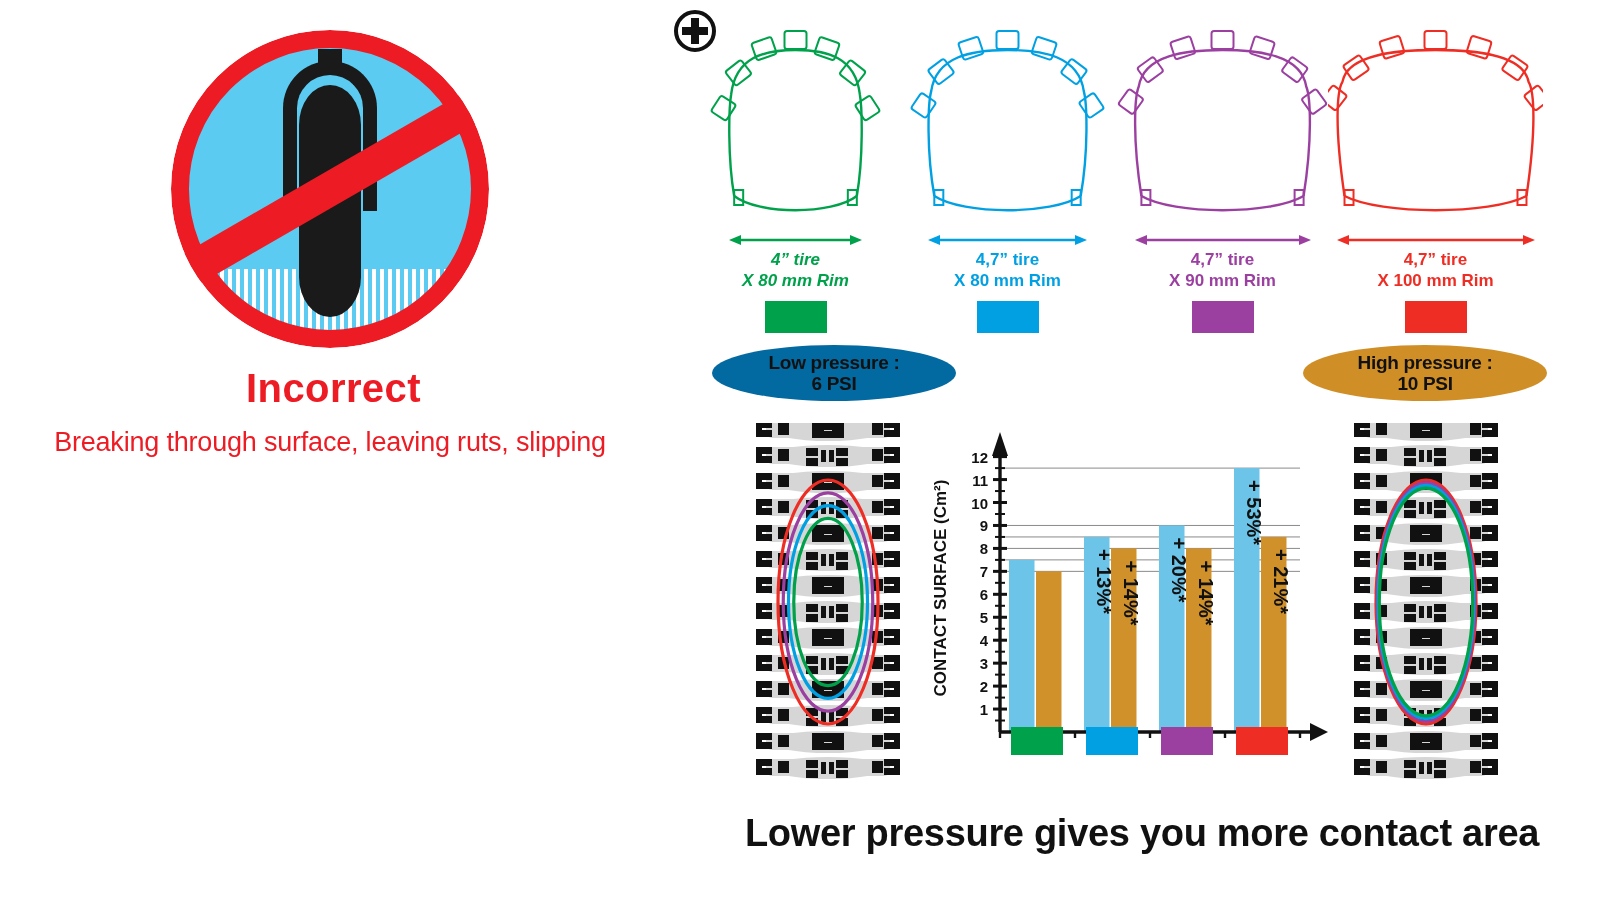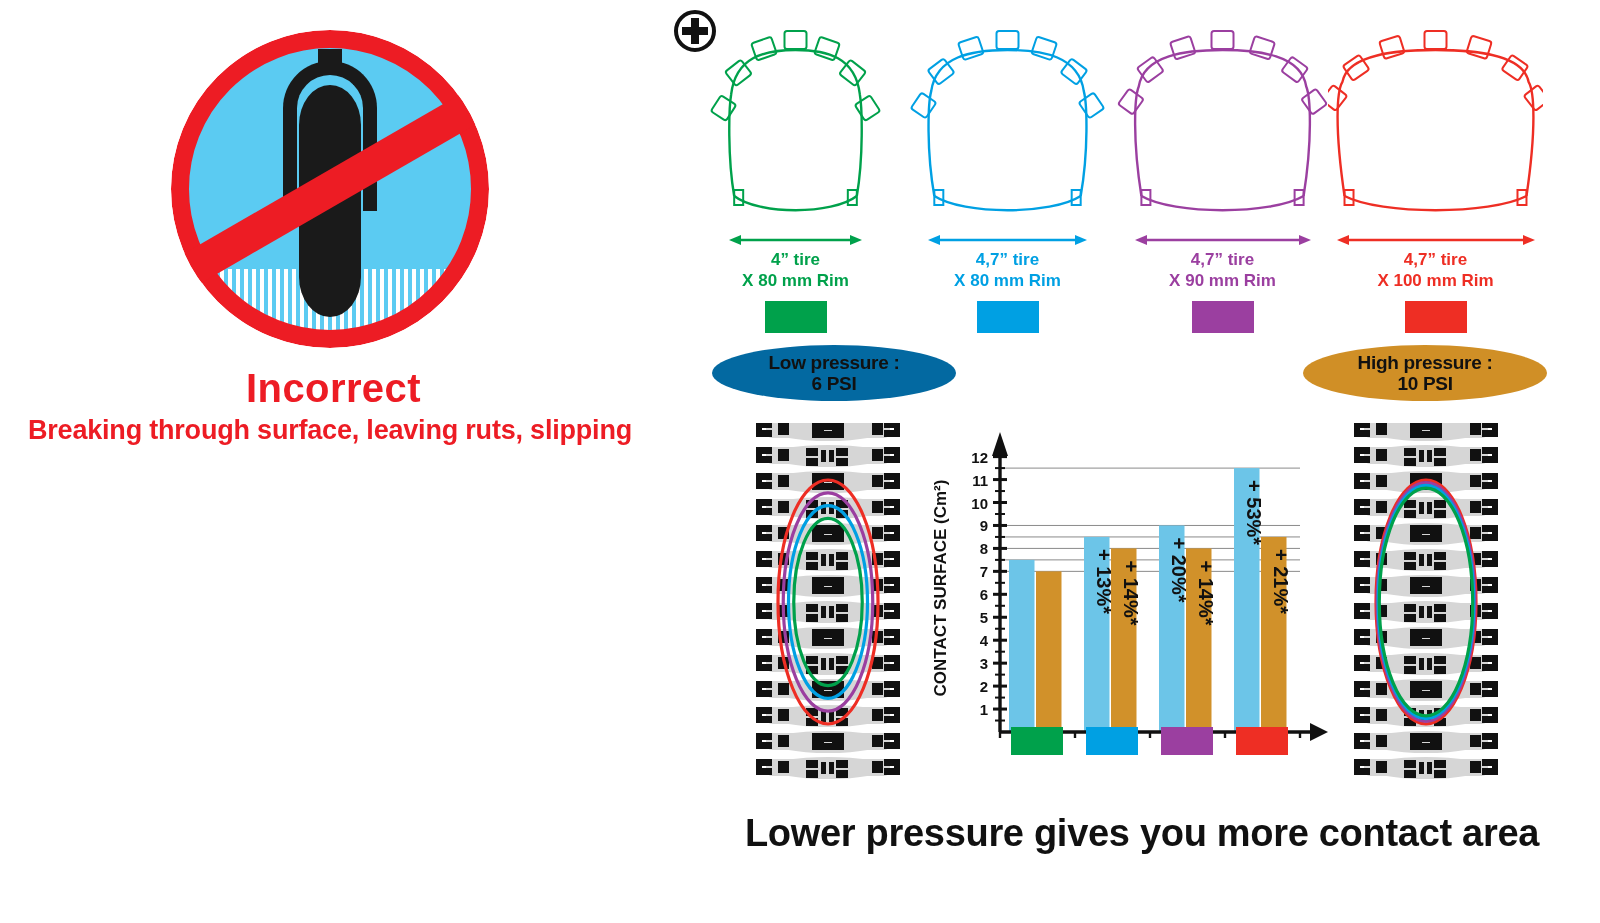--- a/index.html
+++ b/index.html
@@ -138,22 +138,22 @@
     background: #1A1A1A; z-index: 2;
   }
   #cor-fork-tipL { left: calc(50% - 46px); }
   #cor-fork-tipR { left: calc(50% + 33px); }
 
   .verdict {
     font-size: 40px; font-weight: bold;
     margin-top: 18px; letter-spacing: .4px; padding-left: 7px;
   }
   .verdict-sub {
-    font-size: 27px; font-weight: bold;
-    margin-top: 4px; letter-spacing: -.2px;
+    font-size: 27px; font-weight: normal;
+    margin-top: 16px; letter-spacing: -.2px;
   }
   .red  { color: #ED1C24; }
   .green{ color: #2FB34A; }
 
   
   #right-panel {
     position: absolute; left: 660px; top: 0;
     width: 940px; height: 923px;
   }
 
@@ -374,21 +374,21 @@
       </svg></div>
 
   <div class="dimrow" id="dim-0">
     <div class="arrow-holder">
         <svg viewBox="0 0 133 16" width="133" height="16" class="arrow-svg">
           <path d="M 9 8 L 124 8" stroke="#00A14B" stroke-width="2.6"></path>
           <path d="M 0 8 L 12 3 L 12 13 Z" fill="#00A14B"></path>
           <path d="M 133 8 L 121 3 L 121 13 Z" fill="#00A14B"></path>
         </svg>
       </div>
-    <div class="dimlabel" style="color: rgb(0, 161, 75);">4” tire
+    <div class="dimlabel" style="color: rgb(0, 161, 75); font-style: italic;">4” tire
 X 80 mm Rim</div>
     <div class="swatch" style="background: rgb(0, 161, 75);"></div>
   </div>
   <div class="dimrow" id="dim-1">
     <div class="arrow-holder">
         <svg viewBox="0 0 159 16" width="159" height="16" class="arrow-svg">
           <path d="M 9 8 L 150 8" stroke="#00A0E3" stroke-width="2.6"></path>
           <path d="M 0 8 L 12 3 L 12 13 Z" fill="#00A0E3"></path>
           <path d="M 159 8 L 147 3 L 147 13 Z" fill="#00A0E3"></path>
         </svg>

